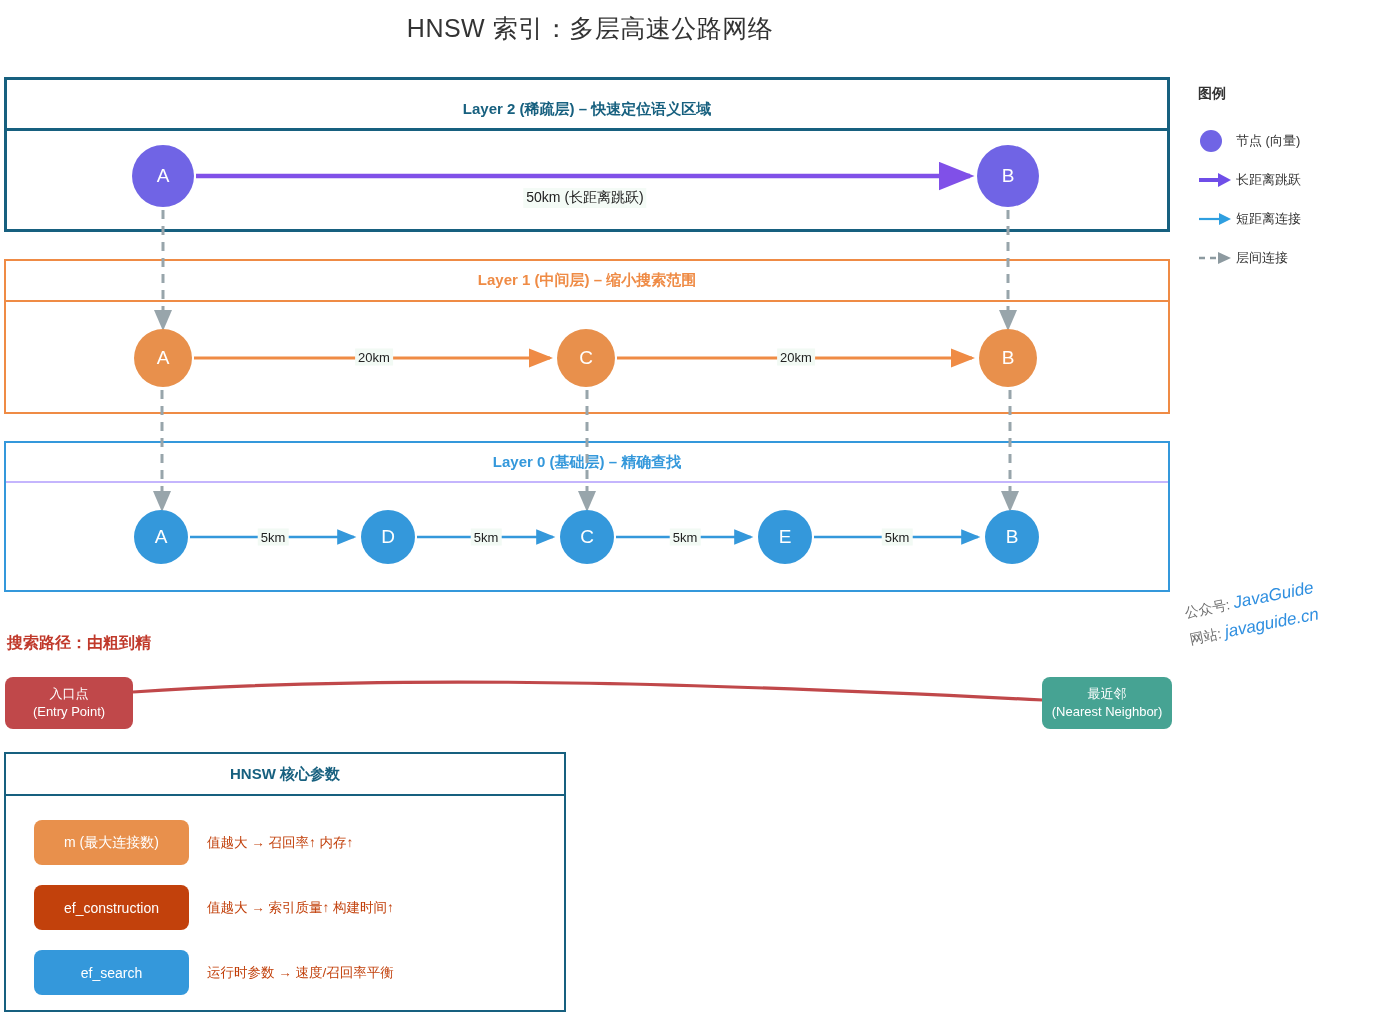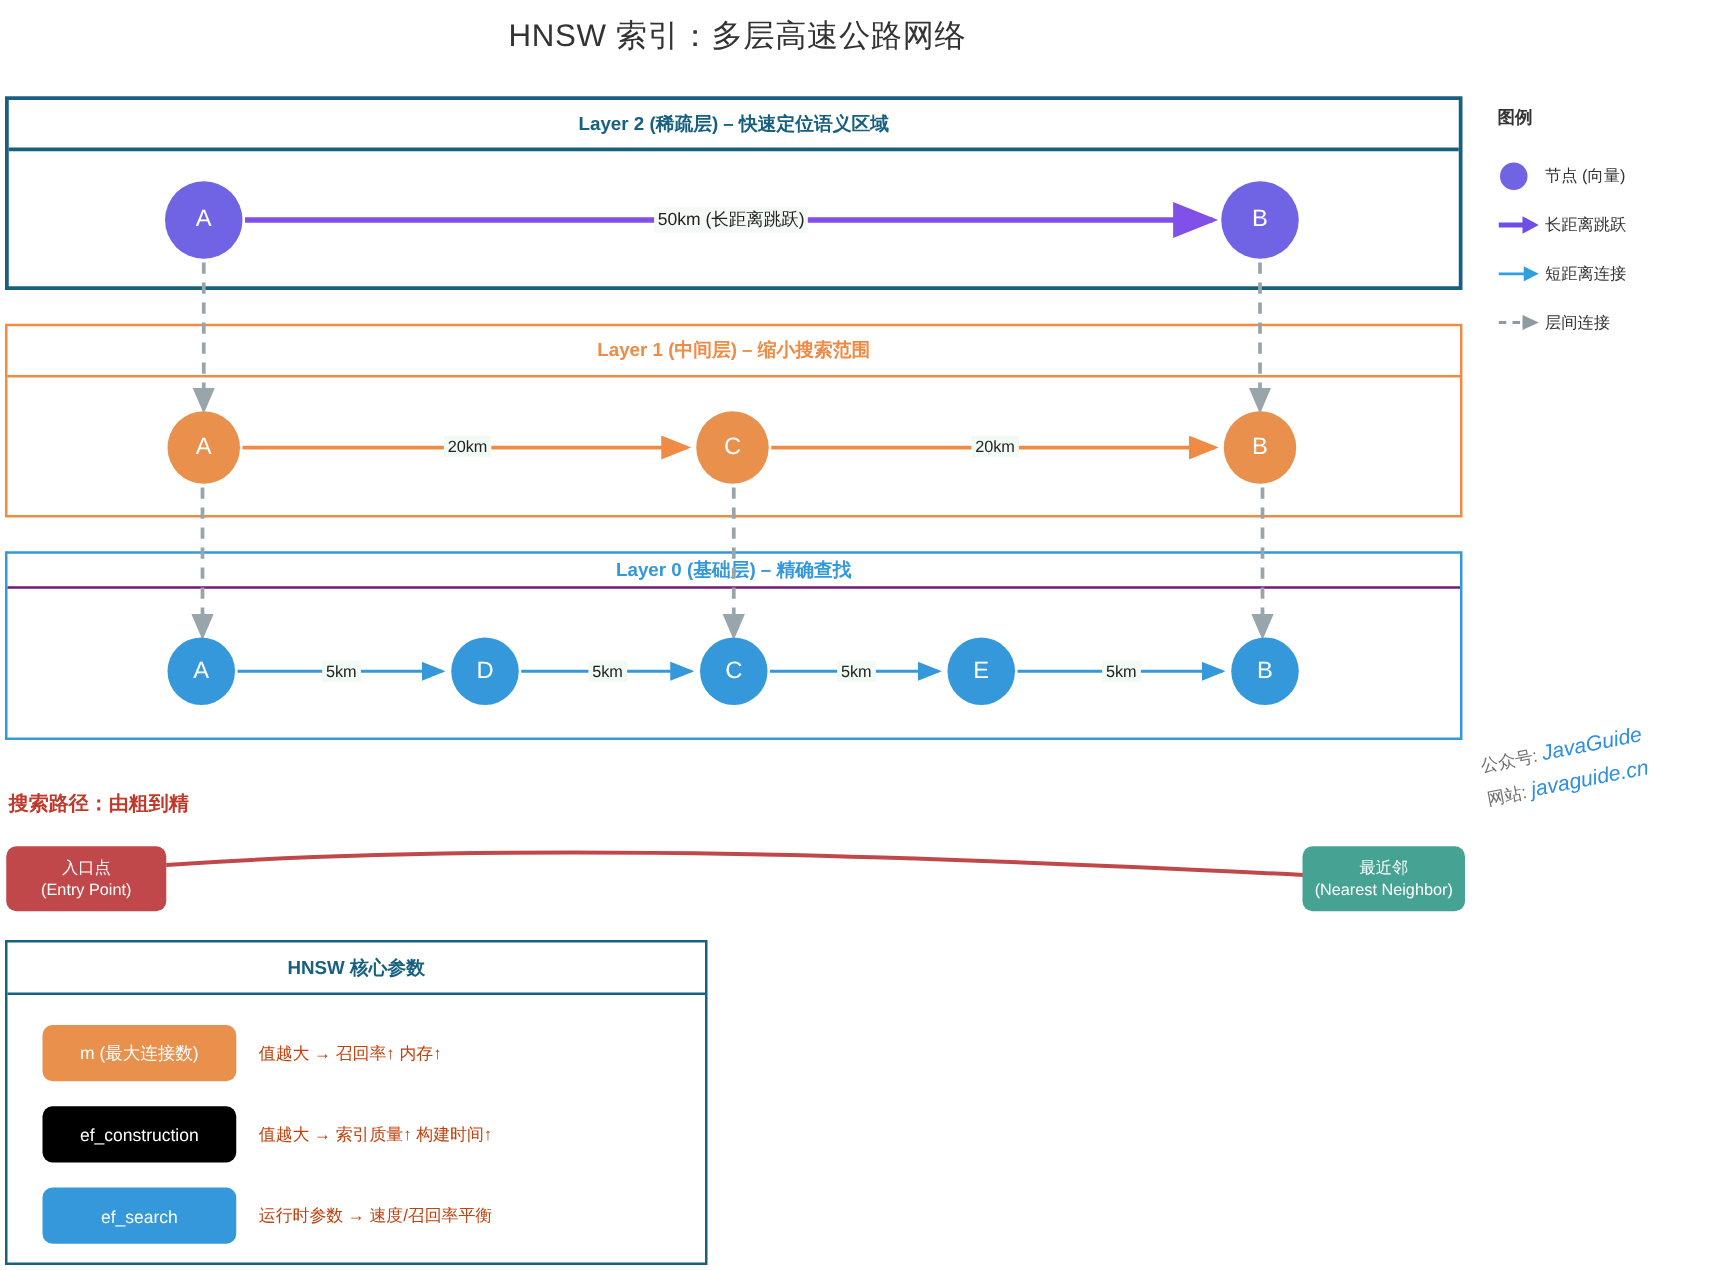--- a/index.html
+++ b/index.html
@@ -40,29 +40,29 @@
     text-align: center;
     font-size: 15px;
     font-weight: bold;
     display: flex;
     align-items: center;
     justify-content: center;
   }
 
   #layer2-box { left: 4px; top: 77px; width: 1166px; height: 155px;
                 border: 3px solid #17607f; }
-  #layer2-head { height: 41px; border-bottom: 3px solid #17607f; color: #17607f; }
+  #layer2-head { height: 41px; border-bottom: 3px solid #17607f; color: #17607f; margin-top: 10px; }
 
   #layer1-box { left: 4px; top: 259px; width: 1166px; height: 155px;
                 border: 2px solid #ef8b45; }
   #layer1-head { height: 41px; border-bottom: 2px solid #ef8b45; color: #ef8b45; }
 
   #layer0-box { left: 4px; top: 441px; width: 1166px; height: 151px;
                 border: 2px solid #3498db; }
-  #layer0-head { height: 28px; border-bottom: 2px solid #701a75; color: #3498db; }
+  #layer0-head { height: 40px; border-bottom: 2px solid #c4b5fd; color: #3498db; }
 
   
   .node {
     position: absolute;
     border-radius: 50%;
     display: flex;
     align-items: center;
     justify-content: center;
     color: #ffffff;
     font-size: 19px;
@@ -84,21 +84,21 @@
   .edge-label {
     position: absolute;
     z-index: 7;
     background: #f2faf4;
     color: #222222;
     font-size: 13px;
     padding: 1px 3px;
     white-space: nowrap;
     transform: translate(-50%, -50%);
   }
-  .edge-label.big { font-size: 14px; background: #f4fbf6; }
+  .edge-label.big { font-size: 14px; background: #f4fbf6; margin-top: 22px; }
 
   
   #legend { position: absolute; left: 1198px; top: 85px; width: 180px; }
   #legend-title { font-size: 14px; font-weight: bold; color: #333; margin-bottom: 18px; }
   .legend-row { display: flex; align-items: center; height: 39px; }
   .legend-mark { width: 38px; display: flex; align-items: center; justify-content: flex-start; }
   .legend-text { font-size: 13px; color: #333333; margin-left: 0; }
   .legend-dot { width: 22px; height: 22px; border-radius: 50%; background: #7064e5; margin-left: 2px; }
 
   
@@ -318,21 +318,21 @@
   </div>
 
   <div class="panel" id="panel-params">
     <div class="panel-head">HNSW 核心参数</div>
     <div class="panel-body">
       <div class="panel-row">
         <div class="chip" style="background:#e8904c;">m (最大连接数)</div>
         <div class="chip-desc">值越大 → 召回率↑ 内存↑</div>
       </div>
       <div class="panel-row">
-        <div class="chip" style="background:#000000;">ef_construction</div>
+        <div class="chip" style="background:#c2410c;">ef_construction</div>
         <div class="chip-desc">值越大 → 索引质量↑ 构建时间↑</div>
       </div>
       <div class="panel-row">
         <div class="chip" style="background:#3498db;">ef_search</div>
         <div class="chip-desc">运行时参数 → 速度/召回率平衡</div>
       </div>
     </div>
   </div>
 
 

